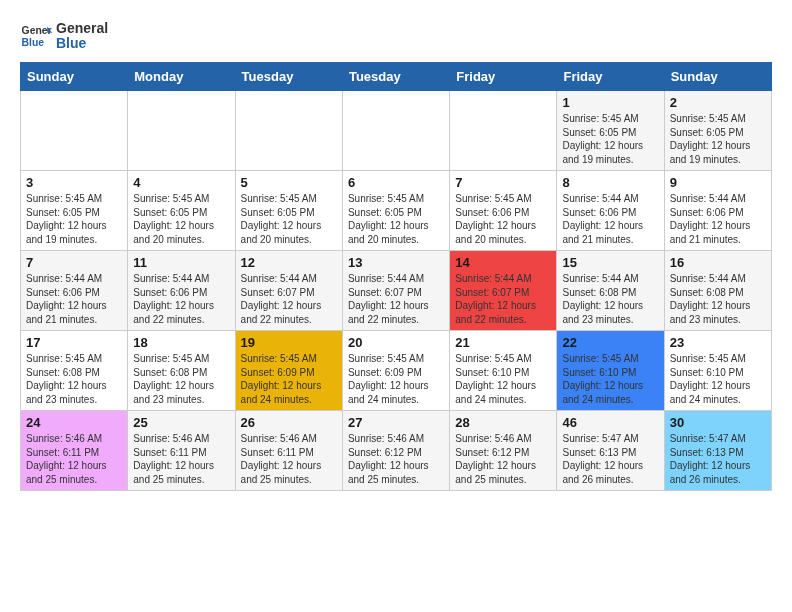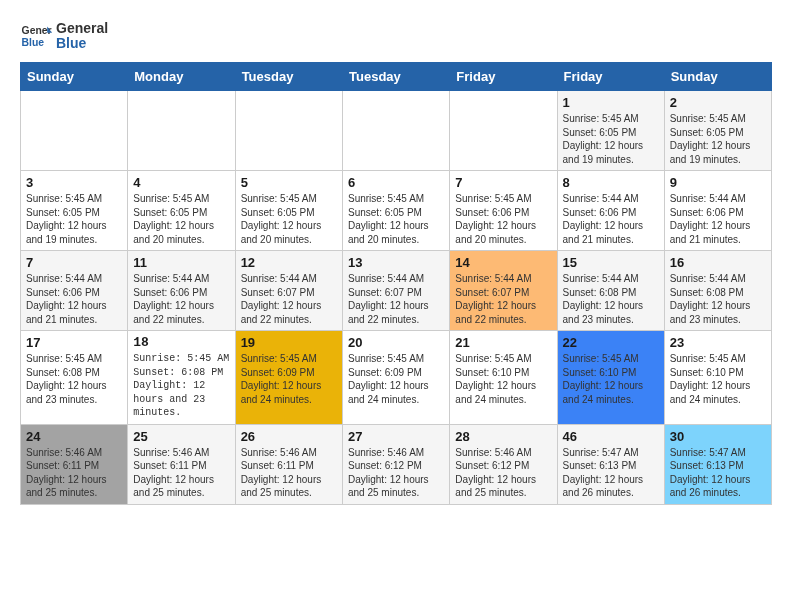--- a/index.html
+++ b/index.html
@@ -198,21 +198,21 @@
           <div class="day-info" style="white-space: pre-line;">Sunrise: 5:44 AM
 Sunset: 6:07 PM
 Daylight: 12 hours and 22 minutes.</div>
         </td>
         <td style="background: rgb(245, 245, 245);">
           <span class="day-number">13</span>
           <div class="day-info" style="white-space: pre-line;">Sunrise: 5:44 AM
 Sunset: 6:07 PM
 Daylight: 12 hours and 22 minutes.</div>
         </td>
-        <td style="background: #fdba74;">
+        <td style="background: #ef4444;">
           <span class="day-number">14</span>
           <div class="day-info" style="white-space: pre-line;">Sunrise: 5:44 AM
 Sunset: 6:07 PM
 Daylight: 12 hours and 22 minutes.</div>
         </td>
         <td style="background: rgb(245, 245, 245);">
           <span class="day-number">15</span>
           <div class="day-info" style="white-space: pre-line;">Sunrise: 5:44 AM
 Sunset: 6:08 PM
 Daylight: 12 hours and 23 minutes.</div>
@@ -224,21 +224,21 @@
 Daylight: 12 hours and 23 minutes.</div>
         </td>
       </tr>
       <tr>
         <td style="background: rgb(255, 255, 255);">
           <span class="day-number">17</span>
           <div class="day-info" style="white-space: pre-line;">Sunrise: 5:45 AM
 Sunset: 6:08 PM
 Daylight: 12 hours and 23 minutes.</div>
         </td>
-        <td style="background: rgb(255, 255, 255); font-family: Liberation Mono, monospace;">
+        <td style="background: rgb(255, 255, 255);">
           <span class="day-number">18</span>
           <div class="day-info" style="white-space: pre-line;">Sunrise: 5:45 AM
 Sunset: 6:08 PM
 Daylight: 12 hours and 23 minutes.</div>
         </td>
         <td style="background: #eab308;">
           <span class="day-number">19</span>
           <div class="day-info" style="white-space: pre-line;">Sunrise: 5:45 AM
 Sunset: 6:09 PM
 Daylight: 12 hours and 24 minutes.</div>
@@ -262,21 +262,21 @@
 Daylight: 12 hours and 24 minutes.</div>
         </td>
         <td style="background: rgb(255, 255, 255);">
           <span class="day-number">23</span>
           <div class="day-info" style="white-space: pre-line;">Sunrise: 5:45 AM
 Sunset: 6:10 PM
 Daylight: 12 hours and 24 minutes.</div>
         </td>
       </tr>
       <tr>
-        <td style="background: #a3a3a3;">
+        <td style="background: #f0abfc;">
           <span class="day-number">24</span>
           <div class="day-info" style="white-space: pre-line;">Sunrise: 5:46 AM
 Sunset: 6:11 PM
 Daylight: 12 hours and 25 minutes.</div>
         </td>
         <td style="background: rgb(245, 245, 245); margin-top: 46px;">
           <span class="day-number">25</span>
           <div class="day-info" style="white-space: pre-line;">Sunrise: 5:46 AM
 Sunset: 6:11 PM
 Daylight: 12 hours and 25 minutes.</div>

